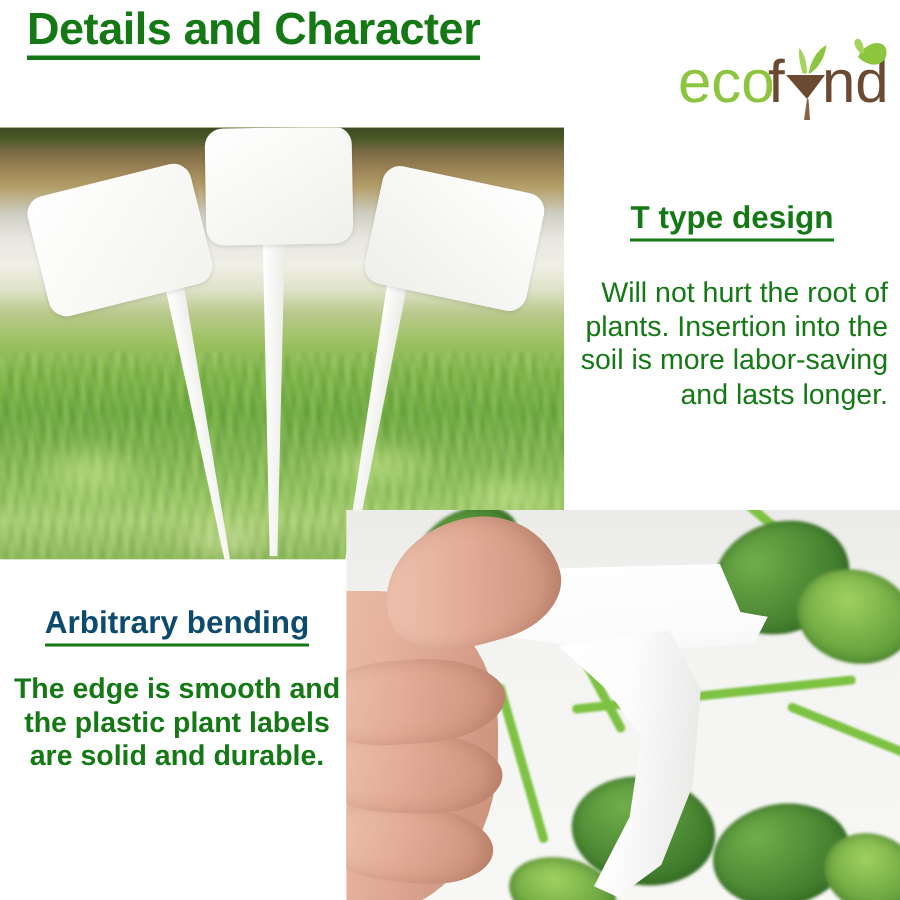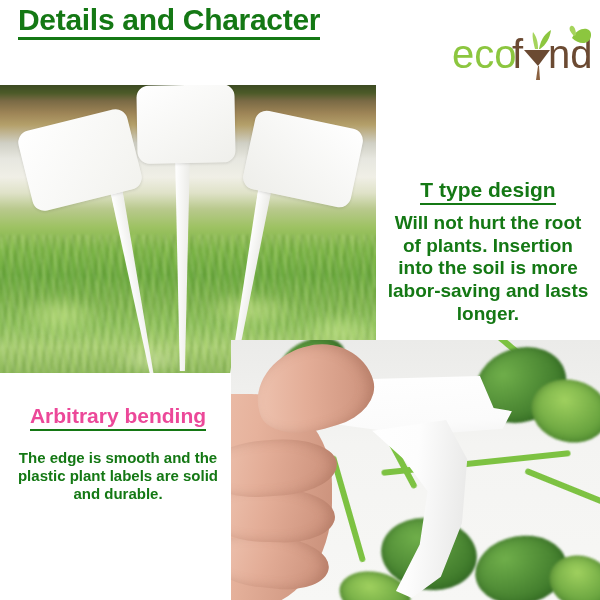--- a/index.html
+++ b/index.html
@@ -176,52 +176,52 @@
   }
   #t-type-heading {
     display: inline-block;
     font-size: 21px;
     font-weight: bold;
     color: #147814;
     border-bottom: 2.5px solid #147814;
     padding-bottom: 0px;
     line-height: 1.18;
     white-space: nowrap;
-    margin-top: 44px;
   }
   #t-type-body {
-    margin-top: 7px;
+    margin-top: 24px;
     font-size: 19px;
-    font-weight: bold;
+    font-weight: normal;
     color: #147814;
     line-height: 1.20;
     padding: 0 4px;
+    text-align: right;
   }
 
   
   #bending-block {
     position: absolute;
     left: 6px;
     top: 404px;
     width: 224px;
     text-align: center;
   }
   #bending-heading {
     display: inline-block;
     font-size: 21px;
     font-weight: bold;
-    color: #ec4899;
+    color: #0c4a6e;
     border-bottom: 2.5px solid #147814;
     padding-bottom: 0px;
     line-height: 1.18;
     white-space: nowrap;
   }
   #bending-body {
     margin-top: 18px;
-    font-size: 15px;
+    font-size: 19px;
     font-weight: bold;
     color: #147814;
     line-height: 1.20;
     padding: 0 2px;
   }
 
   
   #photo-bending {
     position: absolute;
     left: 231px;

